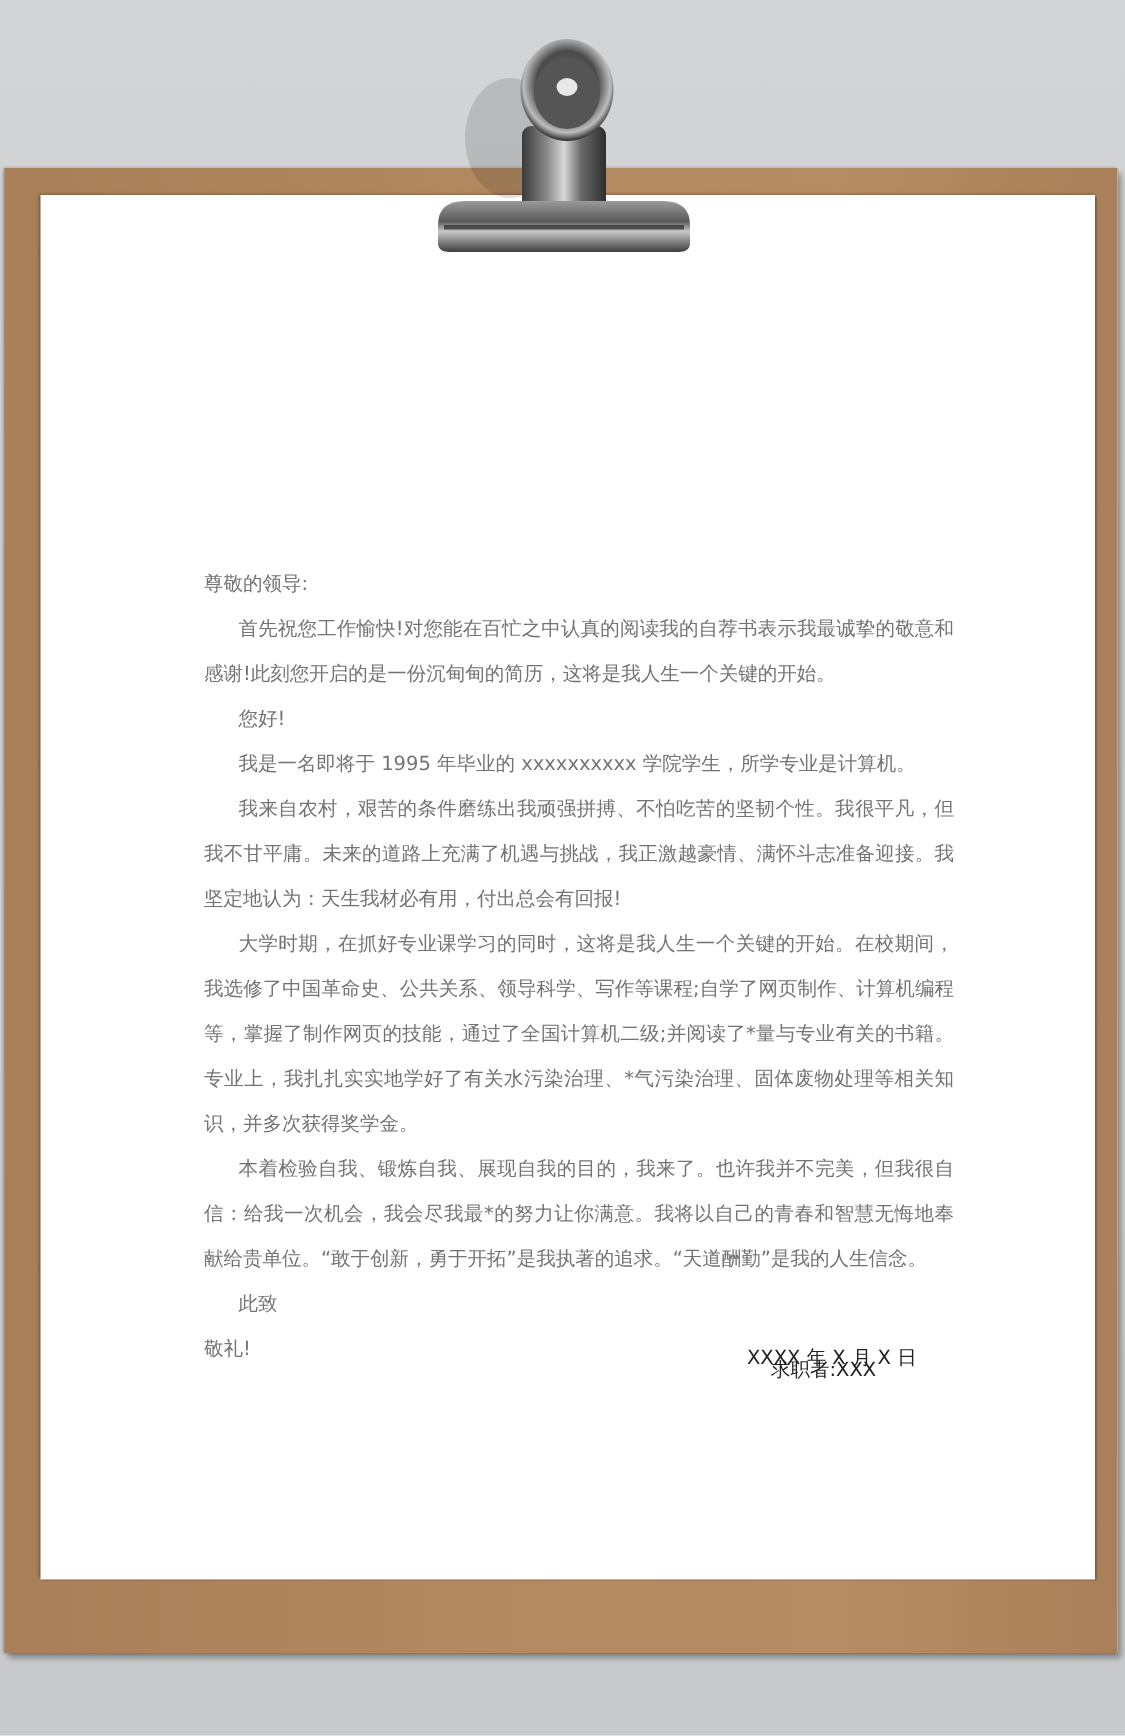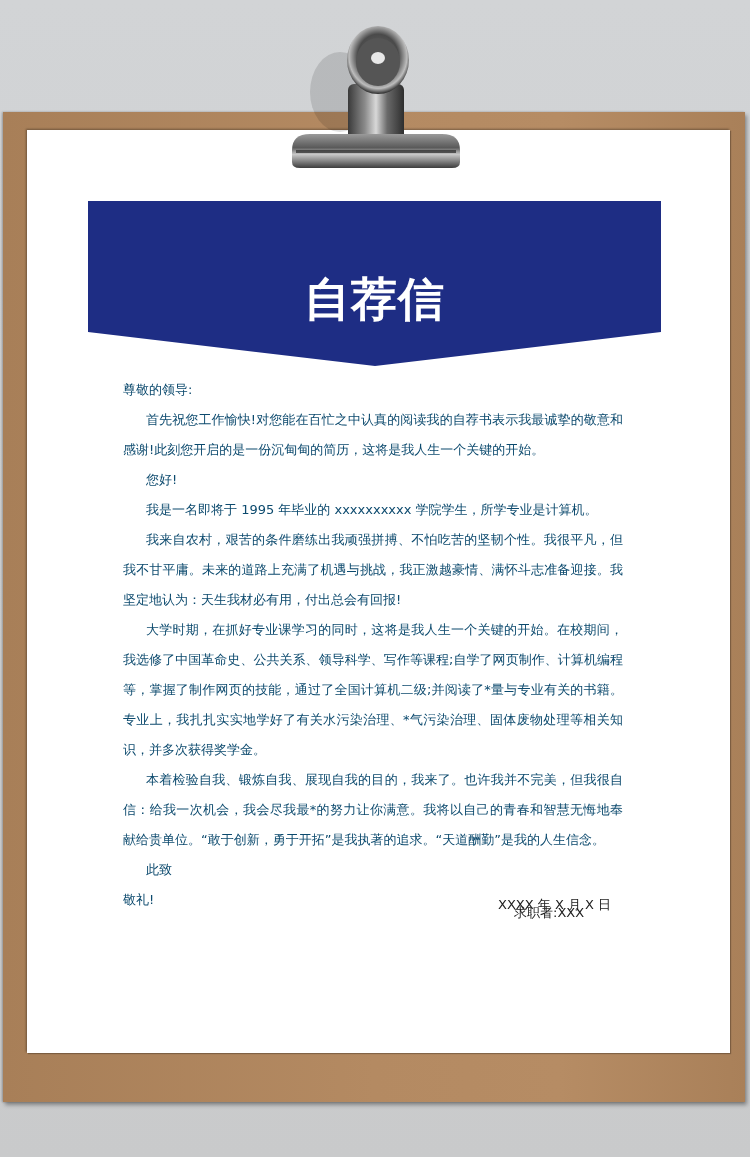--- a/index.html
+++ b/index.html
@@ -21,41 +21,35 @@
   .banner {
     position: absolute; left: 61px; top: 71px; width: 573px; height: 164px;
   }
   .banner svg { position: absolute; left: 0; top: 0; }
   .banner-title {
     position: absolute; left: 0; top: 68px; width: 100%; text-align: center;
     color: #ffffff; font-size: 46px; font-weight: bold; letter-spacing: 1px;
     font-family: "DejaVu Sans", sans-serif;
   }
   .letter {
-    position: absolute; left: 96px; top: 245px; width: 500px;
-    font-size: 13px; color: #0c4a6e; line-height: 30px;
+    position: absolute; left: 109px; top: 245px; width: 500px;
+    font-size: 13px; color: #737373; line-height: 30px;
   }
   .letter p { margin: 0; text-align: justify; text-align-last: left; }
   .indent { text-indent: 23px; }
   .sig { position: absolute; left: 471px; font-size: 13px; color: #222222; }
   .clip { position: absolute; left: 280px; top: 22px; width: 190px; height: 150px; }
 </style>
 </head>
 <body>
 
 <div class="board"></div>
 
 <div class="paper">
 
-  <div class="banner">
-    <svg width="573" height="166" viewBox="0 0 573 166">
-      <polygon points="0,0 573,0 573,131 287,165 0,131" fill="#1e2d84"></polygon>
-    </svg>
-    <div class="banner-title">自荐信</div>
-  </div>
 
   <div class="letter">
     <p>尊敬的领导:</p>
     <p class="indent">首先祝您工作愉快!对您能在百忙之中认真的阅读我的自荐书表示我最诚挚的敬意和感谢!此刻您开启的是一份沉甸甸的简历，这将是我人生一个关键的开始。</p>
     <p class="indent">您好!</p>
     <p class="indent">我是一名即将于 1995 年毕业的 xxxxxxxxxx 学院学生，所学专业是计算机。</p>
     <p class="indent">我来自农村，艰苦的条件磨练出我顽强拼搏、不怕吃苦的坚韧个性。我很平凡，但我不甘平庸。未来的道路上充满了机遇与挑战，我正激越豪情、满怀斗志准备迎接。我坚定地认为：天生我材必有用，付出总会有回报!</p>
     <p class="indent">大学时期，在抓好专业课学习的同时，这将是我人生一个关键的开始。在校期间，我选修了中国革命史、公共关系、领导科学、写作等课程;自学了网页制作、计算机编程等，掌握了制作网页的技能，通过了全国计算机二级;并阅读了*量与专业有关的书籍。专业上，我扎扎实实地学好了有关水污染治理、*气污染治理、固体废物处理等相关知识，并多次获得奖学金。</p>
     <p class="indent">本着检验自我、锻炼自我、展现自我的目的，我来了。也许我并不完美，但我很自信：给我一次机会，我会尽我最*的努力让你满意。我将以自己的青春和智慧无悔地奉献给贵单位。“敢于创新，勇于开拓”是我执著的追求。“天道酬勤”是我的人生信念。</p>
     <p class="indent">此致</p>

